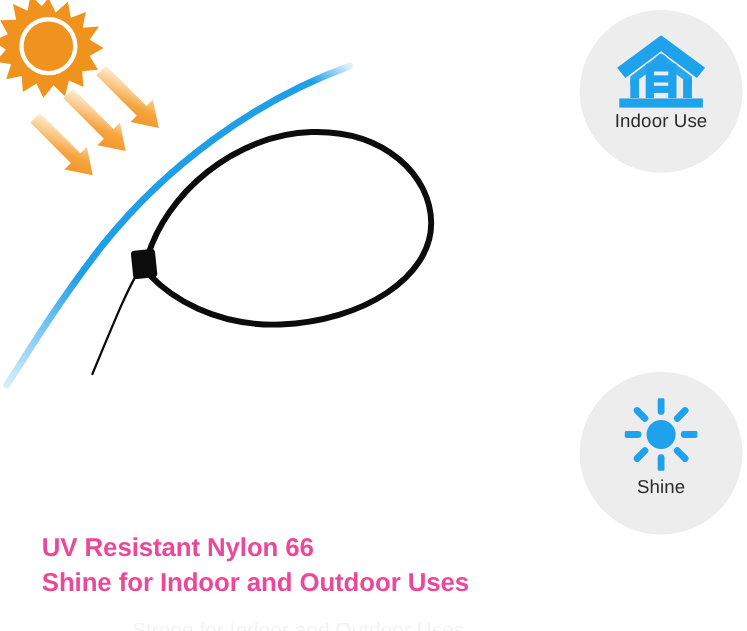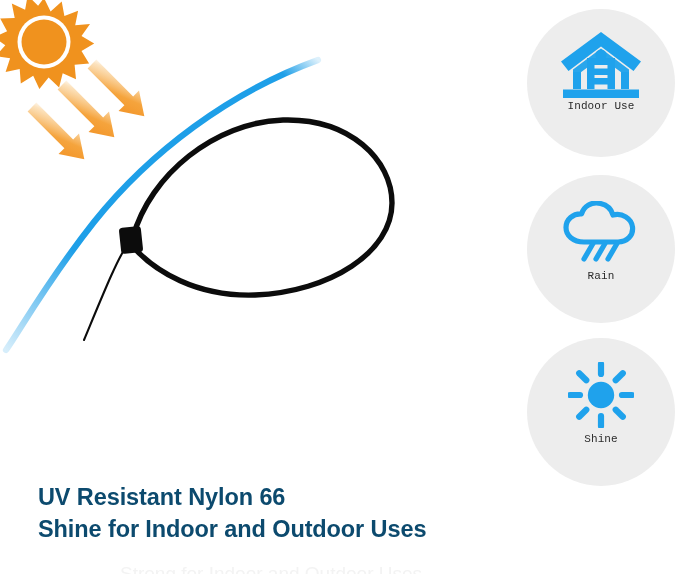--- a/index.html
+++ b/index.html
@@ -63,41 +63,40 @@
     height: 68px;
     display: flex;
     align-items: center;
     justify-content: center;
   }
   .badge-rain .badge-icon { margin-top: 26px; height: 62px; }
   .badge-shine .badge-icon { margin-top: 24px; height: 66px; }
 
   .badge-label {
     margin-top: 2px;
-    font-size: 11px;
+    font-size: 17px;
     color: #2b2b2b;
     letter-spacing: 0.1px;
     line-height: 1;
     white-space: nowrap;
-    font-family: Liberation Mono, monospace;
   }
   .badge-rain .badge-label { margin-top: 8px; }
   .badge-shine .badge-label { margin-top: 6px; text-align: center; }
 
   
   #caption {
     position: absolute;
     left: 38px;
     top: 481px;
     width: 470px;
   }
   .caption-line {
     font-size: 23.5px;
     font-weight: 600;
-    color: #0c4a6e;
+    color: #ec4899;
     line-height: 32px;
     white-space: nowrap;
     letter-spacing: -0.1px;
   }
 
   
   #caption-clipped {
     position: absolute;
     left: 120px;
     top: 566px;
@@ -205,42 +204,20 @@
 
             <circle cx="42" cy="23" r="5.6"></circle>
 
             <rect x="4" y="57.5" width="76" height="8.5"></rect>
           </g>
         </svg>
       </div>
       <div class="badge-label">Indoor Use</div>
     </div>
 
-    <div class="badge badge-rain">
-      <div class="badge-icon">
-        <svg width="78" height="62" viewBox="0 0 78 62" xmlns="http://www.w3.org/2000/svg">
-          <g fill="none" stroke="#1FA2EC" stroke-width="5.2" stroke-linecap="round" stroke-linejoin="round">
-
-            <path d="M22 41
-                     C 11 41 4 34.5 4 26.5
-                     C 4 18.5 11 12.5 19.5 13
-                     C 22 5 29.5 0.5 38.5 2.5
-                     C 45 4 49.5 8.5 51 14
-                     C 60 11.5 69.5 17.5 70.5 26
-                     C 71.5 34.5 65 41 56 41
-                     L 22 41 Z"></path>
-
-            <line x1="31" y1="42.5" x2="22" y2="58"></line>
-            <line x1="43" y1="42.5" x2="34" y2="58"></line>
-            <line x1="55" y1="42.5" x2="46" y2="58"></line>
-          </g>
-        </svg>
-      </div>
-      <div class="badge-label">Rain</div>
-    </div>
 
     <div class="badge badge-shine">
       <div class="badge-icon">
         <svg width="66" height="66" viewBox="0 0 66 66" xmlns="http://www.w3.org/2000/svg">
           <g stroke="#1FA2EC" stroke-width="6.2" stroke-linecap="round">
 
             <line x1="33" y1="2" x2="33" y2="12"></line>
             <line x1="33" y1="54" x2="33" y2="64"></line>
             <line x1="2" y1="33" x2="12" y2="33"></line>
             <line x1="54" y1="33" x2="64" y2="33"></line>

